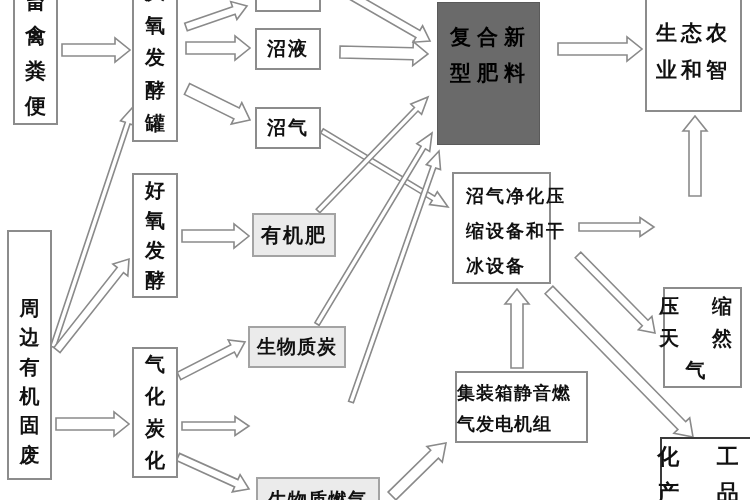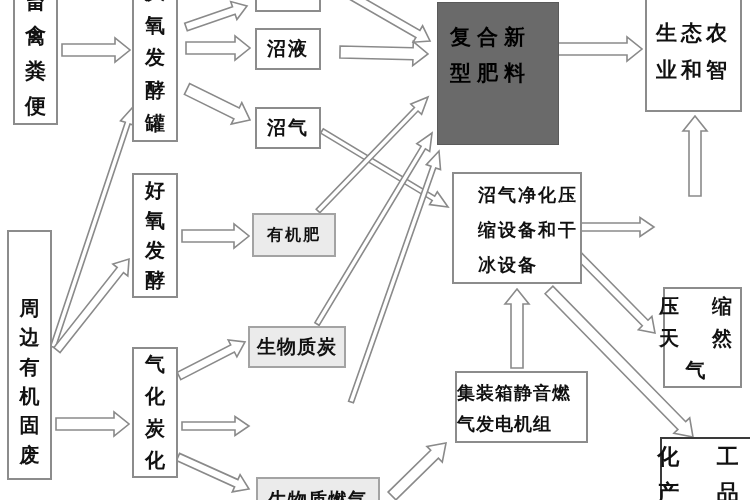--- a/index.html
+++ b/index.html
@@ -66,22 +66,22 @@
     </svg>
 
 <div class="node v" style="left: 13px; top: -18px; width: 45px; height: 143px; font-size: 21px;"><div class="ch">畜</div><div class="ch">禽</div><div class="ch">粪</div><div class="ch">便</div></div>
     <div class="node v" style="left: 132px; top: -26px; width: 46px; height: 168px; font-size: 20px;"><div class="ch">厌</div><div class="ch">氧</div><div class="ch">发</div><div class="ch">酵</div><div class="ch">罐</div></div>
     <div class="node v" style="left: 132px; top: 173px; width: 46px; height: 125px; font-size: 20px;"><div class="ch">好</div><div class="ch">氧</div><div class="ch">发</div><div class="ch">酵</div></div>
     <div class="node v" style="left: 7px; top: 230px; width: 45px; height: 250px; font-size: 20px; padding: 62px 0px 8px;"><div class="ch">周</div><div class="ch">边</div><div class="ch">有</div><div class="ch">机</div><div class="ch">固</div><div class="ch">废</div></div>
     <div class="node v" style="left: 132px; top: 347px; width: 46px; height: 131px; font-size: 20px;"><div class="ch">气</div><div class="ch">化</div><div class="ch">炭</div><div class="ch">化</div></div>
     <div class="node" style="left: 255px; top: -30px; width: 66px; height: 42px; font-size: 19px;"><div class="ln">沼渣</div></div>
     <div class="node" style="left: 255px; top: 28px; width: 66px; height: 42px; font-size: 19px; letter-spacing: 2px;"><div class="ln">沼液</div></div>
     <div class="node" style="left: 255px; top: 107px; width: 66px; height: 42px; font-size: 19px; letter-spacing: 2px;"><div class="ln">沼气</div></div>
-    <div class="node gray" style="left: 252px; top: 213px; width: 84px; height: 44px; font-size: 16px; letter-spacing: 2px;"><div class="ln">有机肥</div></div>
+    <div class="node gray" style="left: 252px; top: 213px; width: 84px; height: 44px; font-size: 20px; letter-spacing: 2px;"><div class="ln">有机肥</div></div>
     <div class="node gray" style="left: 248px; top: 326px; width: 98px; height: 42px; font-size: 19px; letter-spacing: 1px;"><div class="ln">生物质炭</div></div>
     <div class="node gray" style="left: 256px; top: 477px; width: 124px; height: 45px; font-size: 19px; letter-spacing: 1px;"><div class="ln">生物质燃气</div></div>
-    <div class="node dark topleft" style="left: 437px; top: 2px; width: 122px; height: 143px; font-size: 21px; letter-spacing: 6px; line-height: 36px; padding: 16px 0px 0px 12px;"><div class="ln">复合新</div><div class="ln">型肥料</div></div>
-    <div class="node topleft" style="left: 452px; top: 172px; width: 130px; height: 112px; font-size: 18px; letter-spacing: 2px; line-height: 35px; padding: 5px 0px 0px 24px; justify-content: center;"><div class="ln">沼气净化压</div><div class="ln">缩设备和干</div><div class="ln">冰设备</div></div>
+    <div class="node dark topleft" style="left: 437px; top: 2px; width: 103px; height: 143px; font-size: 21px; letter-spacing: 6px; line-height: 36px; padding: 16px 0px 0px 12px;"><div class="ln">复合新</div><div class="ln">型肥料</div></div>
+    <div class="node topleft" style="left: 452px; top: 172px; width: 99px; height: 112px; font-size: 18px; letter-spacing: 2px; line-height: 35px; padding: 5px 0px 0px 12px;"><div class="ln">沼气净化压</div><div class="ln">缩设备和干</div><div class="ln">冰设备</div></div>
     <div class="node topleft" style="left: 455px; top: 371px; width: 133px; height: 72px; font-size: 18px; letter-spacing: 1px; line-height: 31px; padding: 5px 0px 0px 0;"><div class="ln">集装箱静音燃</div><div class="ln">气发电机组</div></div>
     <div class="node" style="left: 645px; top: -8px; width: 97px; height: 120px; font-size: 21px; letter-spacing: 4px; line-height: 37px;"><div class="ln">生态农</div><div class="ln">业和智</div></div>
     <div class="node" style="left: 663px; top: 287px; width: 79px; height: 101px; font-size: 20px; letter-spacing: 14px; line-height: 32px;"><div class="ln">压 缩</div><div class="ln">天 然</div><div class="ln">气</div></div>
     <div class="node darkline" style="left: 660px; top: 437px; width: 92px; height: 75px; font-size: 22px; letter-spacing: 16px; line-height: 36px;"><div class="ln">化 工</div><div class="ln">产 品</div></div>
   </div>
 
 </body></html>

